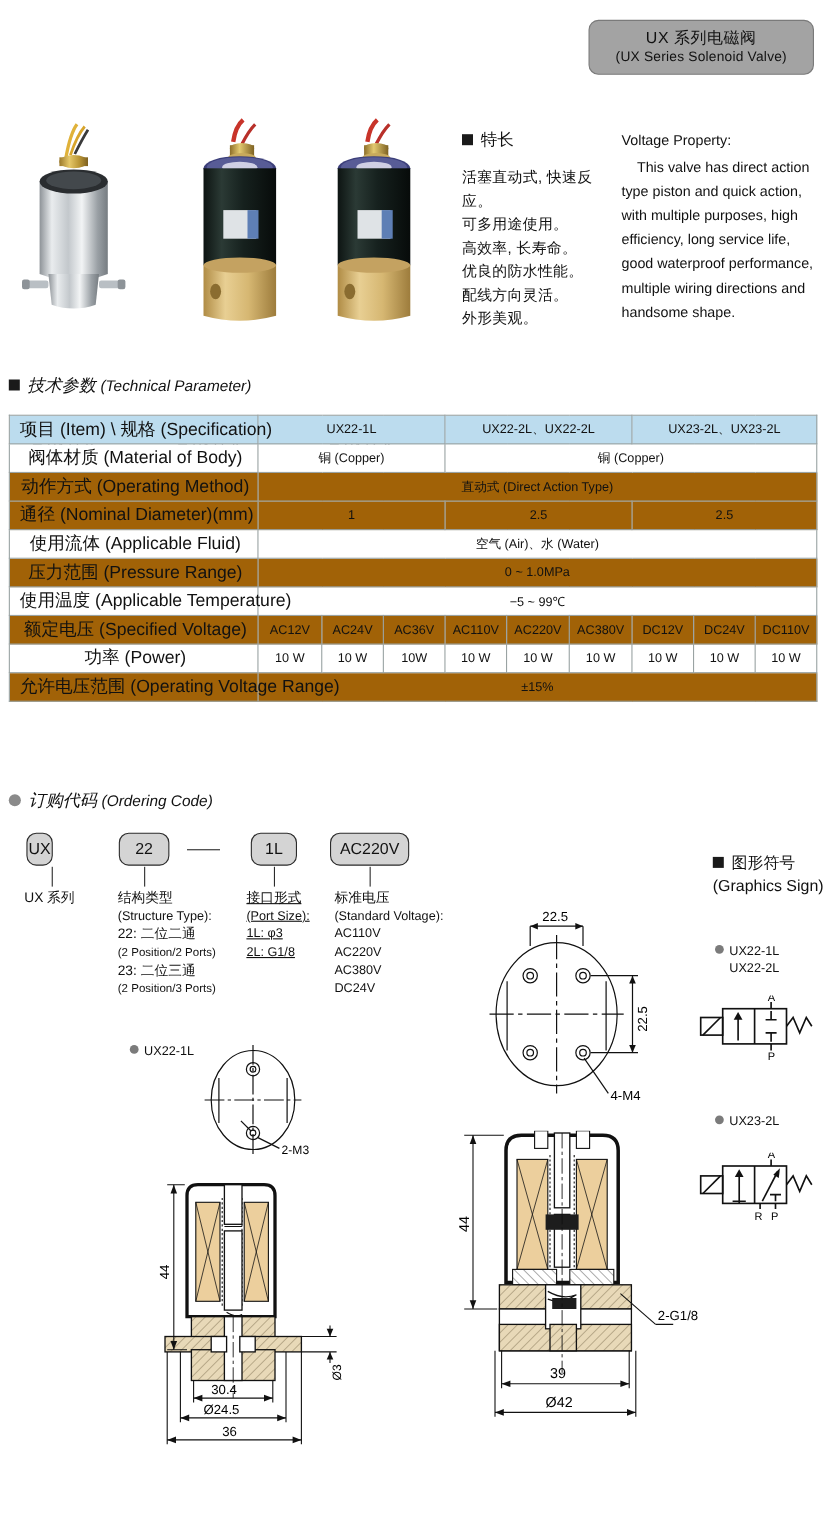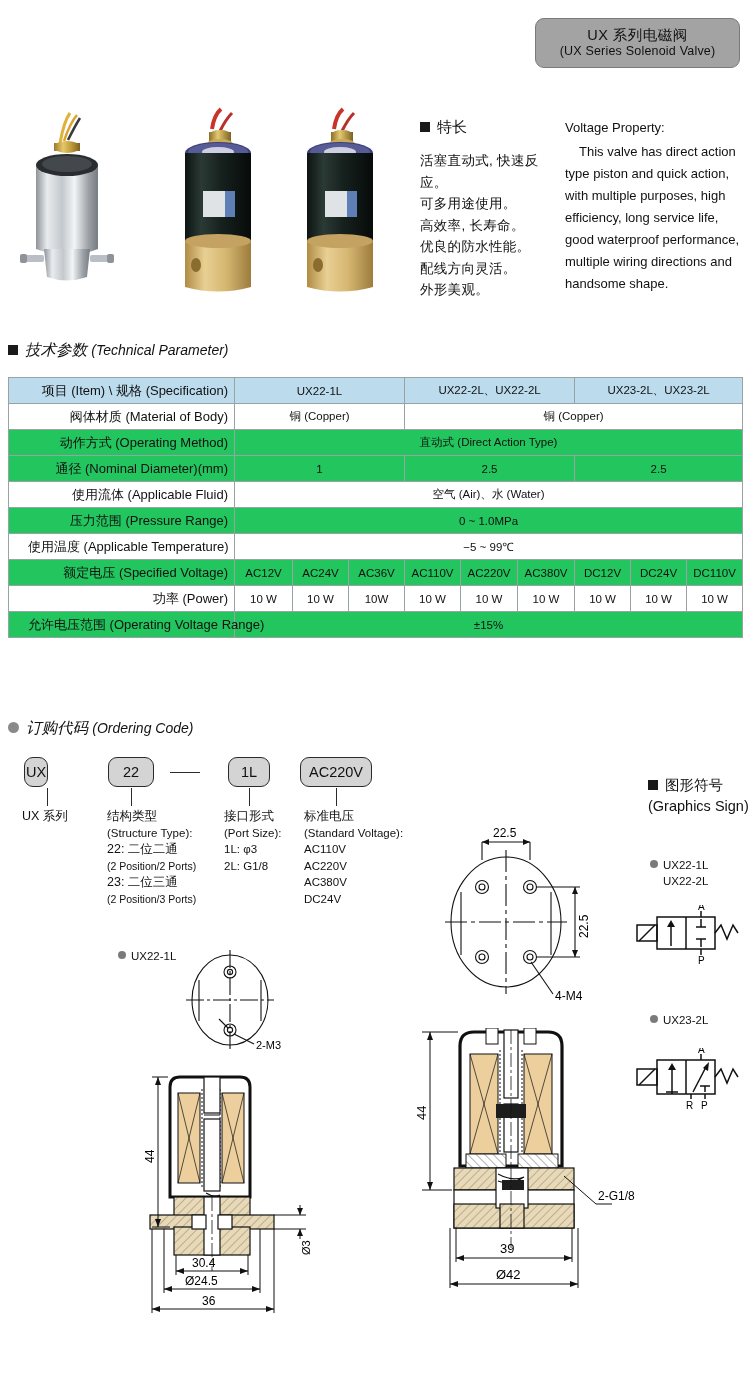--- a/index.html
+++ b/index.html
@@ -52,24 +52,24 @@
   
   table.tp{
     position:absolute; left:8px; top:377px; width:734px;
     border-collapse:collapse; table-layout:fixed;
   }
   table.tp td{
     border:1px solid #9aa3a3;
     font-size:11.5px; height:26px; padding:0 6px;
     text-align:center; white-space:nowrap;
   }
-  table.tp td.lbl{ text-align:right; padding-left:19px; font-size:13px; }
+  table.tp td.lbl{ text-align:center; padding-left:9px; font-size:16px; }
   .r-hdr   { background:#bcdcee; }
   .r-white { background:#ffffff; }
-  .r-tint  { background:#22c55e; }
+  .r-tint  { background:#a16207; }
 
   
   .oc-box{
     position:absolute; background:#d4d4d4; border:1.6px solid #2b2b2b;
     border-radius:9px; display:flex; align-items:center; justify-content:center;
     font-size:14.5px; height:30px;
   }
   .oc-dash{ position:absolute; height:0; border-top:1.6px solid #2b2b2b; }
   .oc-stem{ position:absolute; width:0; border-left:1.2px solid #2b2b2b; }
   .oc-txt{ position:absolute; font-size:11.5px; line-height:16.5px; white-space:nowrap; }
@@ -314,21 +314,21 @@
 
 <div class="oc-txt" style="left:107px; top:808px;">
   <div class="big">结构类型</div>
   <div>(Structure Type):</div>
   <div class="big">22: 二位二通</div>
   <div class="sm">(2 Position/2 Ports)</div>
   <div class="big">23: 二位三通</div>
   <div class="sm">(2 Position/3 Ports)</div>
 </div>
 
-<div class="oc-txt" style="left:224px; top:808px;">
+<div class="oc-txt" style="left:224px; top:808px;text-decoration:underline;">
   <div class="big">接口形式</div>
   <div>(Port Size):</div>
   <div>1L: φ3</div>
   <div>2L: G1/8</div>
 </div>
 
 <div class="oc-txt" style="left:304px; top:808px;">
   <div class="big">标准电压</div>
   <div>(Standard Voltage):</div>
   <div>AC110V</div>

